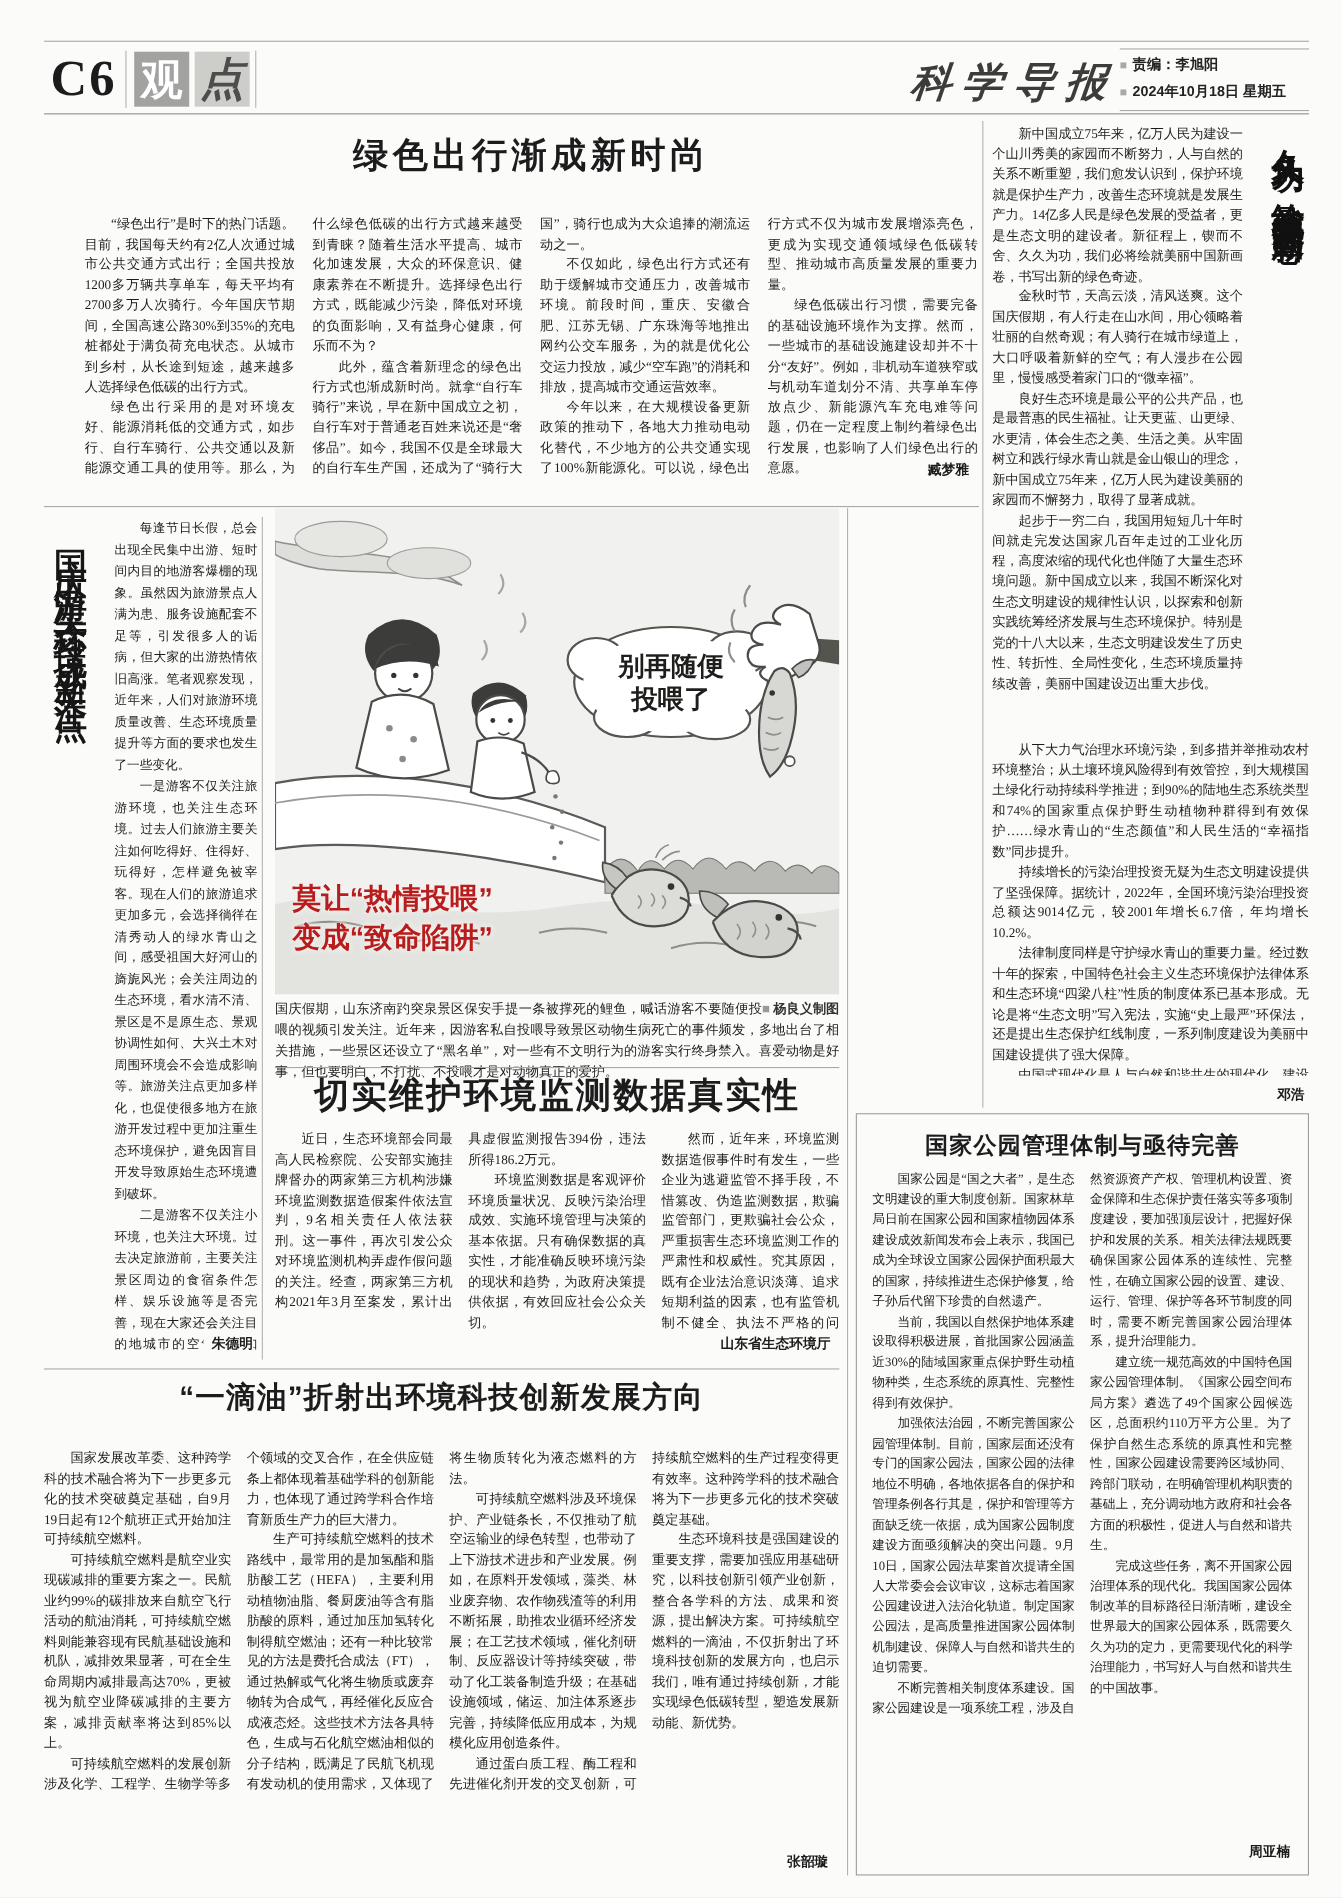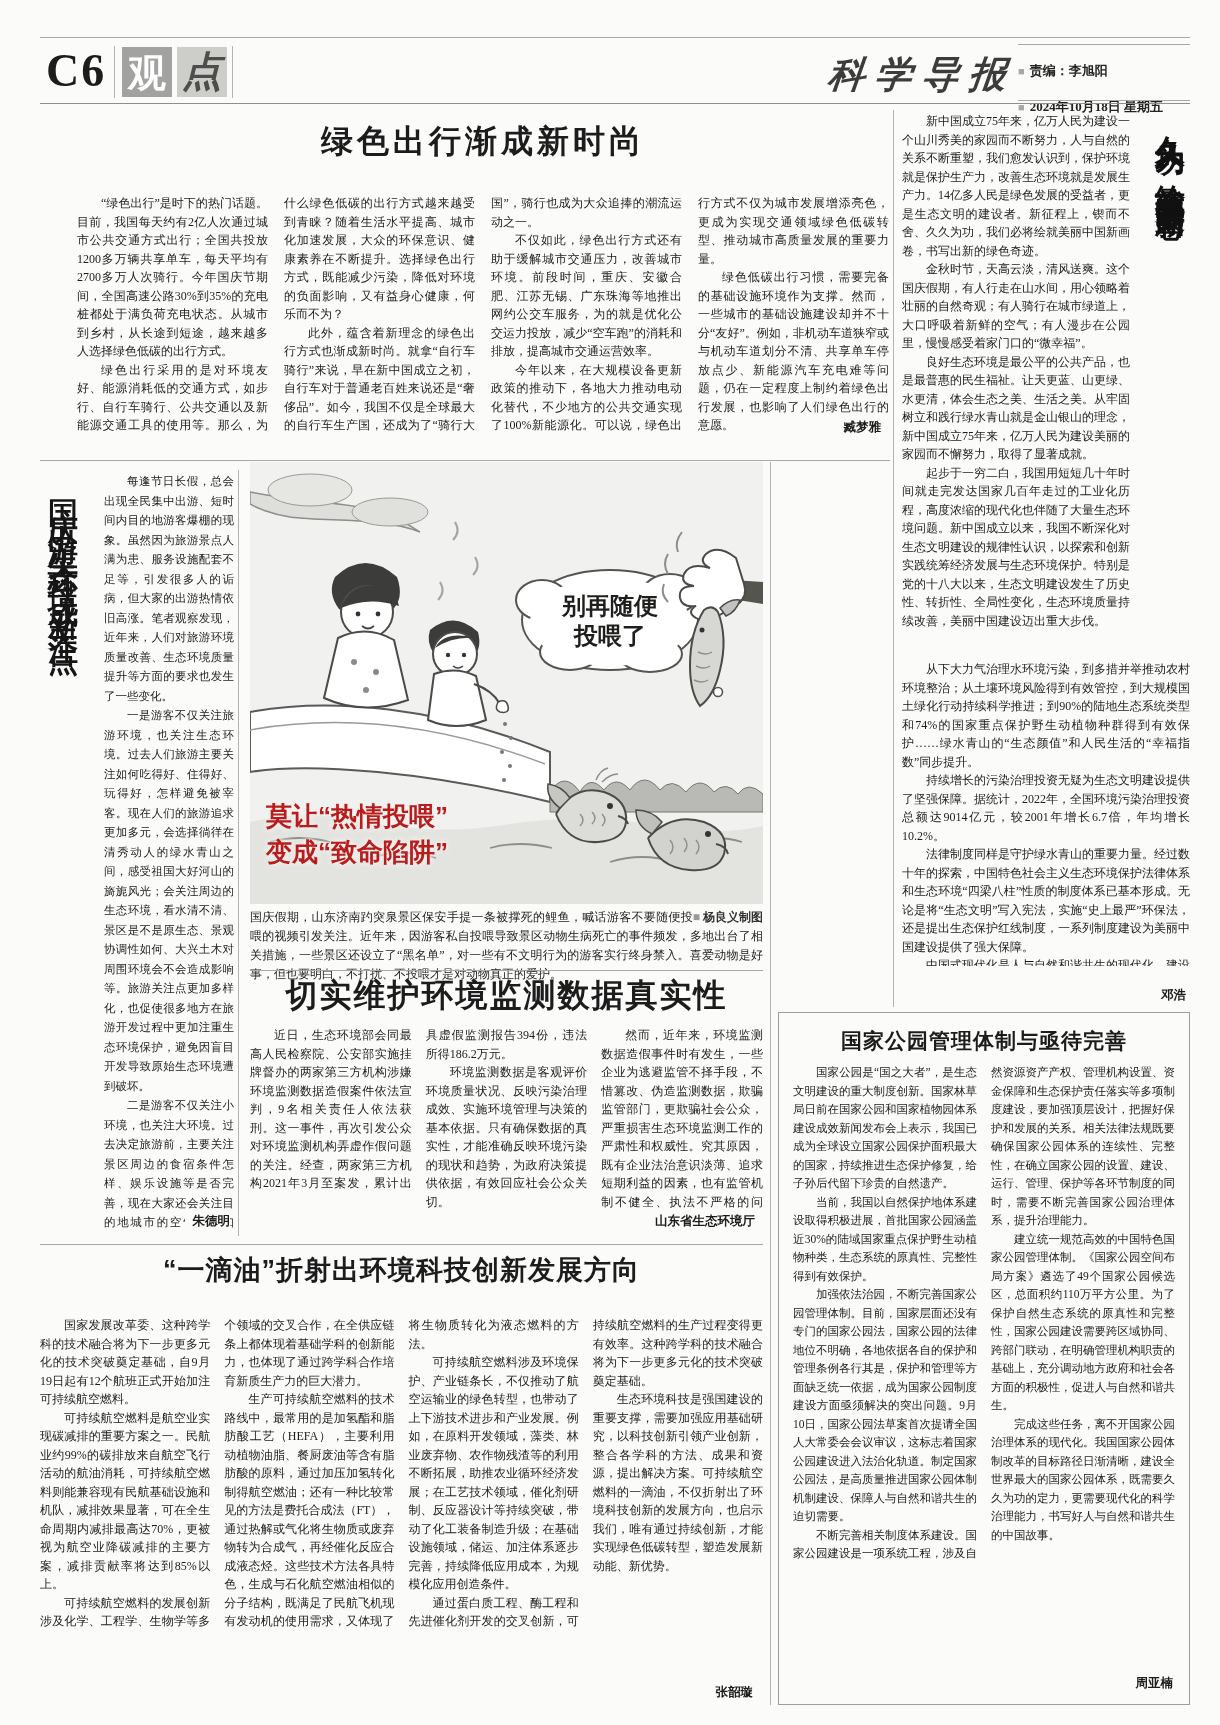--- a/index.html
+++ b/index.html
@@ -19,21 +19,21 @@
              font-weight:bold; }
   .sec-box.b1 { left:122px; background:#a2a2a0; color:#ffffff; font-size:38px; line-height:52px;
                 font-family:"Liberation Sans",sans-serif; }
   .sec-box.b2 { left:177px; background:#cdcdca; color:#4d4d4b; font-size:40px; line-height:50px;
                 font-style:italic; font-family:"Liberation Serif",serif; }
   .paper-name { position:absolute; left:828px; top:50px; font-size:37px; font-weight:bold;
                 font-style:italic; color:#3c3c3a; letter-spacing:10px; transform:skewX(-6deg);
                 font-family:"Liberation Serif",serif; }
   .mast-info { position:absolute; left:1018px; top:44px; width:172px;
                font-family:"Liberation Sans",sans-serif; font-size:13px; font-weight:bold; color:#222; }
-  .mast-info .row { margin-top:18px; white-space:nowrap;font-family:Liberation Serif, serif; }
+  .mast-info .row { margin-top:6px; white-space:nowrap; }
   .mast-info .sq { color:#a8a8a5; margin-right:5px; font-size:11px; }
 
   
   .body-txt { text-align:justify; overflow:hidden; }
   .body-txt p { text-indent:2em; font-size:12px; line-height:18.5px; margin:0; }
   .byline { position:absolute; font-size:12.5px; font-weight:bold; background:#fbfbfa; padding-left:8px; }
 
   
   #a-main { position:absolute; left:75px; top:110px; width:816px; height:350px; }
   #a-main .ttl { text-align:center; font-size:32px; font-weight:900; letter-spacing:4px;
@@ -42,21 +42,21 @@
                   column-count:4; column-gap:16px; }
 
   
   #a-bc { position:absolute; left:902px; top:112px; width:288px; height:894px; }
   #a-bc .top { display:flex; height:548px; }
   #a-bc .narrow { width:228px; height:548px; }
   #a-bc .vtitle { width:60px; height:548px; writing-mode:vertical-rl; text-align:start;
                   font-family:"Liberation Sans","DejaVu Sans",sans-serif; font-weight:900;
                   font-size:30px; letter-spacing:3px; margin-left:0; color:#111; }
   #a-bc .vtitle .p2 { margin-top:26px; }
-  #a-bc .wide { margin-top:0; height:306px; }
+  #a-bc .wide { margin-top:12px; height:306px; }
 
   
   #a-holiday { position:absolute; left:40px; top:470px; width:194px; height:766px; }
   #a-holiday .vtitle { position:absolute; left:2px; top:6px; writing-mode:vertical-rl;
                        font-family:"Liberation Sans",sans-serif; font-weight:800;
                        font-size:30px; letter-spacing:12px; color:#161616; }
   #a-holiday .body-txt { position:absolute; left:64px; top:2px; width:130px; height:760px; }
   #a-holiday .body-txt p { font-size:11.5px; line-height:19.5px; }
 
   

